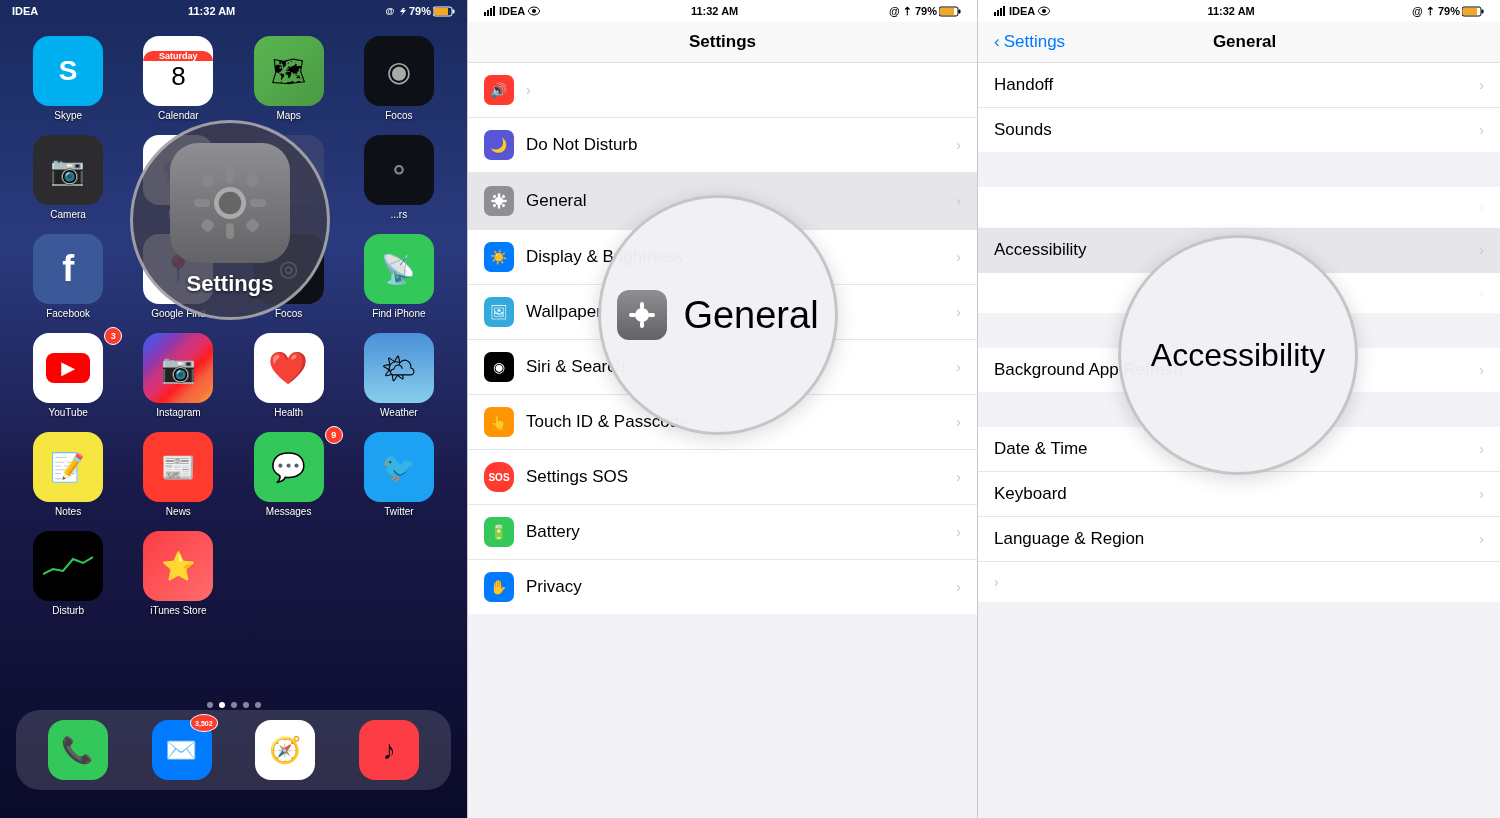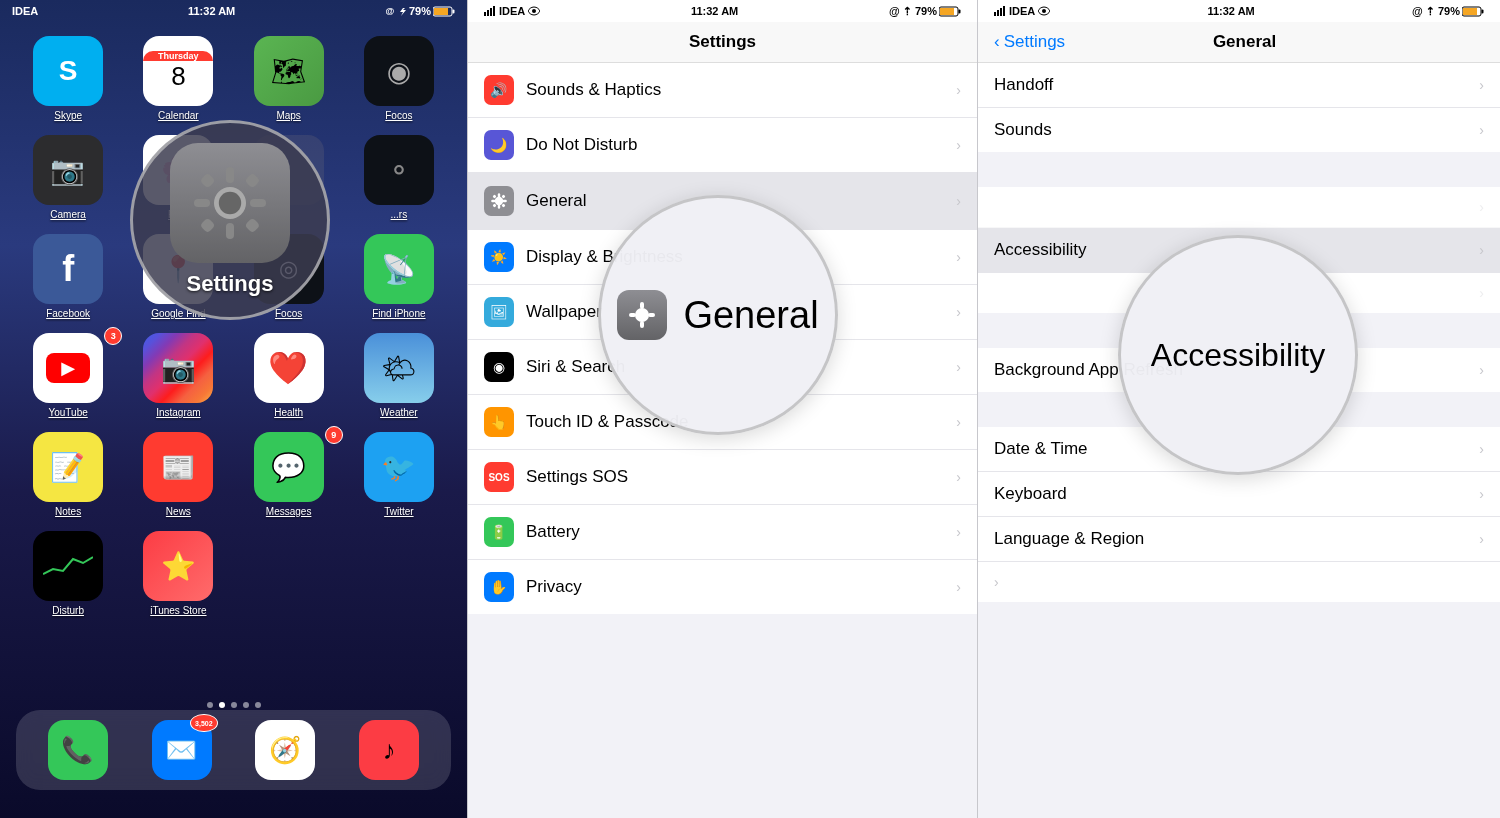--- a/index.html
+++ b/index.html
@@ -59,21 +59,20 @@
       font-size: 32px;
       position: relative;
       overflow: visible;
     }
 
     .app-label {
       color: white;
       font-size: 10px;
       text-align: center;
       text-shadow: 0 1px 2px rgba(0,0,0,0.8);
-      text-decoration: underline;
     }
 
     .badge {
       position: absolute;
       top: -6px;
       right: -6px;
       background: #ff3b30;
       color: white;
       border-radius: 50%;
       font-size: 9px;
@@ -400,21 +399,21 @@
 
     <div class="app-icon">
       <div class="app-icon-img skype">
         <span style="color:white;font-weight:700;font-size:28px;">S</span>
       </div>
       <span class="app-label">Skype</span>
     </div>
     <div class="app-icon">
       <div class="app-icon-img" style="background:white;overflow:hidden;">
         <div class="calendar-icon-inner">
-          <div class="cal-top">Thursday</div>
+          <div class="cal-top">Saturday</div>
           <div class="cal-bottom">8</div>
         </div>
       </div>
       <span class="app-label">Calendar</span>
     </div>
     <div class="app-icon">
       <div class="app-icon-img" style="background:linear-gradient(135deg,#5ab552,#4a9a42);">
         <span style="font-size:28px;">🗺</span>
       </div>
       <span class="app-label">Maps</span>
@@ -631,21 +630,20 @@
 
   <div class="nav-header">
     <span class="nav-title">Settings</span>
   </div>
 
   <div class="settings-list">
     <div class="settings-row">
       <div class="settings-icon-box" style="background:#ff3b30;">
         <span style="color:white;font-size:14px;">🔊</span>
       </div>
-      <span class="settings-row-label">Sounds &amp; Haptics</span>
       <span class="chevron">›</span>
     </div>
     <div class="settings-row">
       <div class="settings-icon-box" style="background:#5856d6;">
         <span style="color:white;font-size:14px;">🌙</span>
       </div>
       <span class="settings-row-label">Do Not Disturb</span>
       <span class="chevron">›</span>
     </div>
 
@@ -694,21 +692,21 @@
       <span class="chevron">›</span>
     </div>
     <div class="settings-row">
       <div class="settings-icon-box" style="background:#ff9500;">
         <span style="color:white;font-size:14px;">👆</span>
       </div>
       <span class="settings-row-label">Touch ID &amp; Passcode</span>
       <span class="chevron">›</span>
     </div>
     <div class="settings-row">
-      <div class="settings-icon-box" style="background:#ff3b30;">
+      <div class="settings-icon-box" style="background:#ff3b30;border-radius:13px;">
         <span style="color:white;font-size:10px;font-weight:700;">SOS</span>
       </div>
       <span class="settings-row-label">Settings SOS</span>
       <span class="chevron">›</span>
     </div>
     <div class="settings-row">
       <div class="settings-icon-box" style="background:#34c759;">
         <span style="color:white;font-size:14px;">🔋</span>
       </div>
       <span class="settings-row-label">Battery</span>

